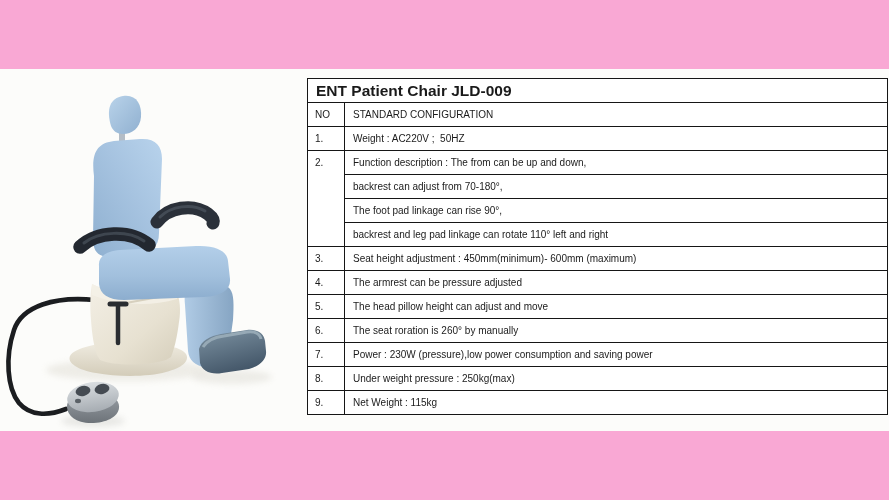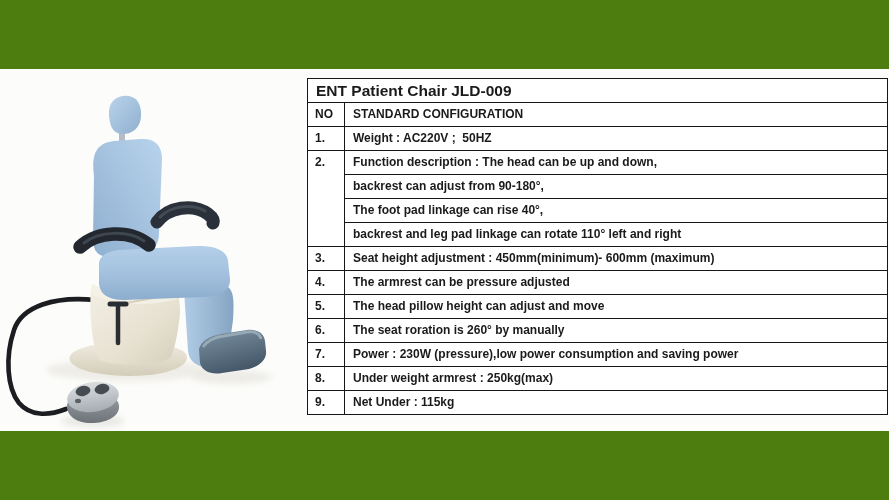--- a/index.html
+++ b/index.html
@@ -1,39 +1,38 @@
 <!DOCTYPE html>
 <html><head>
 <meta charset="utf-8">
 <style>
   html, body { margin:0; padding:0; }
   body {
     width:889px; height:500px; background:#ffffff; overflow:hidden;
     font-family:"Liberation Sans", sans-serif;
   }
-  .stage { position:relative; width:889px; height:500px; background:#4d7c0f; }
+  .stage { position:relative; width:889px; height:500px; background:#f9a8d4; }
   .photo-band {
     position:absolute; left:0; top:69px; width:889px; height:362px;
     background:#fcfcfa;
   }
   .chair-svg { position:absolute; left:0; top:55px; width:330px; height:390px; }
 
   table.spec {
     position:absolute; left:307px; top:78px; width:580px;
     border-collapse:collapse; table-layout:fixed;
     background:#ffffff; color:#1a1a1a;
   }
   table.spec td {
     border:1.6px solid #161616;
     height:23px; line-height:23px;
     padding:0 4px 0 8px;
-    font-size:12px;
+    font-size:10px;
     white-space:pre; overflow:hidden;
     vertical-align:middle;
-    font-weight:bold;
   }
   table.spec td.title { font-weight:700; font-size:15.5px; }
   table.spec td.no { padding-left:7px; }
   table.spec td.vtop { vertical-align:top; }
   col.c-no { width:37px; }
   col.c-cfg { width:543px; }
 </style>
 </head>
 <body>
 
@@ -153,27 +152,27 @@
       <tr>
         <td class="no">NO</td>
         <td>STANDARD CONFIGURATION</td>
       </tr>
       <tr>
         <td class="no">1.</td>
         <td>Weight : AC220V ;  50HZ</td>
       </tr>
       <tr>
         <td class="no vtop" rowspan="4">2.</td>
-        <td>Function description : The head can be up and down,</td>
-      </tr>
-      <tr>
-        <td>backrest can adjust from 90-180°,</td>
-      </tr>
-      <tr>
-        <td>The foot pad linkage can rise 40°,</td>
+        <td>Function description : The from can be up and down,</td>
+      </tr>
+      <tr>
+        <td>backrest can adjust from 70-180°,</td>
+      </tr>
+      <tr>
+        <td>The foot pad linkage can rise 90°,</td>
       </tr>
       <tr>
         <td>backrest and leg pad linkage can rotate 110° left and right</td>
       </tr>
       <tr>
         <td class="no">3.</td>
         <td>Seat height adjustment : 450mm(minimum)- 600mm (maximum)</td>
       </tr>
       <tr>
         <td class="no">4.</td>
@@ -186,21 +185,21 @@
       <tr>
         <td class="no">6.</td>
         <td>The seat roration is 260° by manually</td>
       </tr>
       <tr>
         <td class="no">7.</td>
         <td>Power : 230W (pressure),low power consumption and saving power</td>
       </tr>
       <tr>
         <td class="no">8.</td>
-        <td>Under weight armrest : 250kg(max)</td>
+        <td>Under weight pressure : 250kg(max)</td>
       </tr>
       <tr>
         <td class="no">9.</td>
-        <td>Net Under : 115kg</td>
+        <td>Net Weight : 115kg</td>
       </tr>
     </tbody>
   </table>
 </div>
 
 </body></html>

